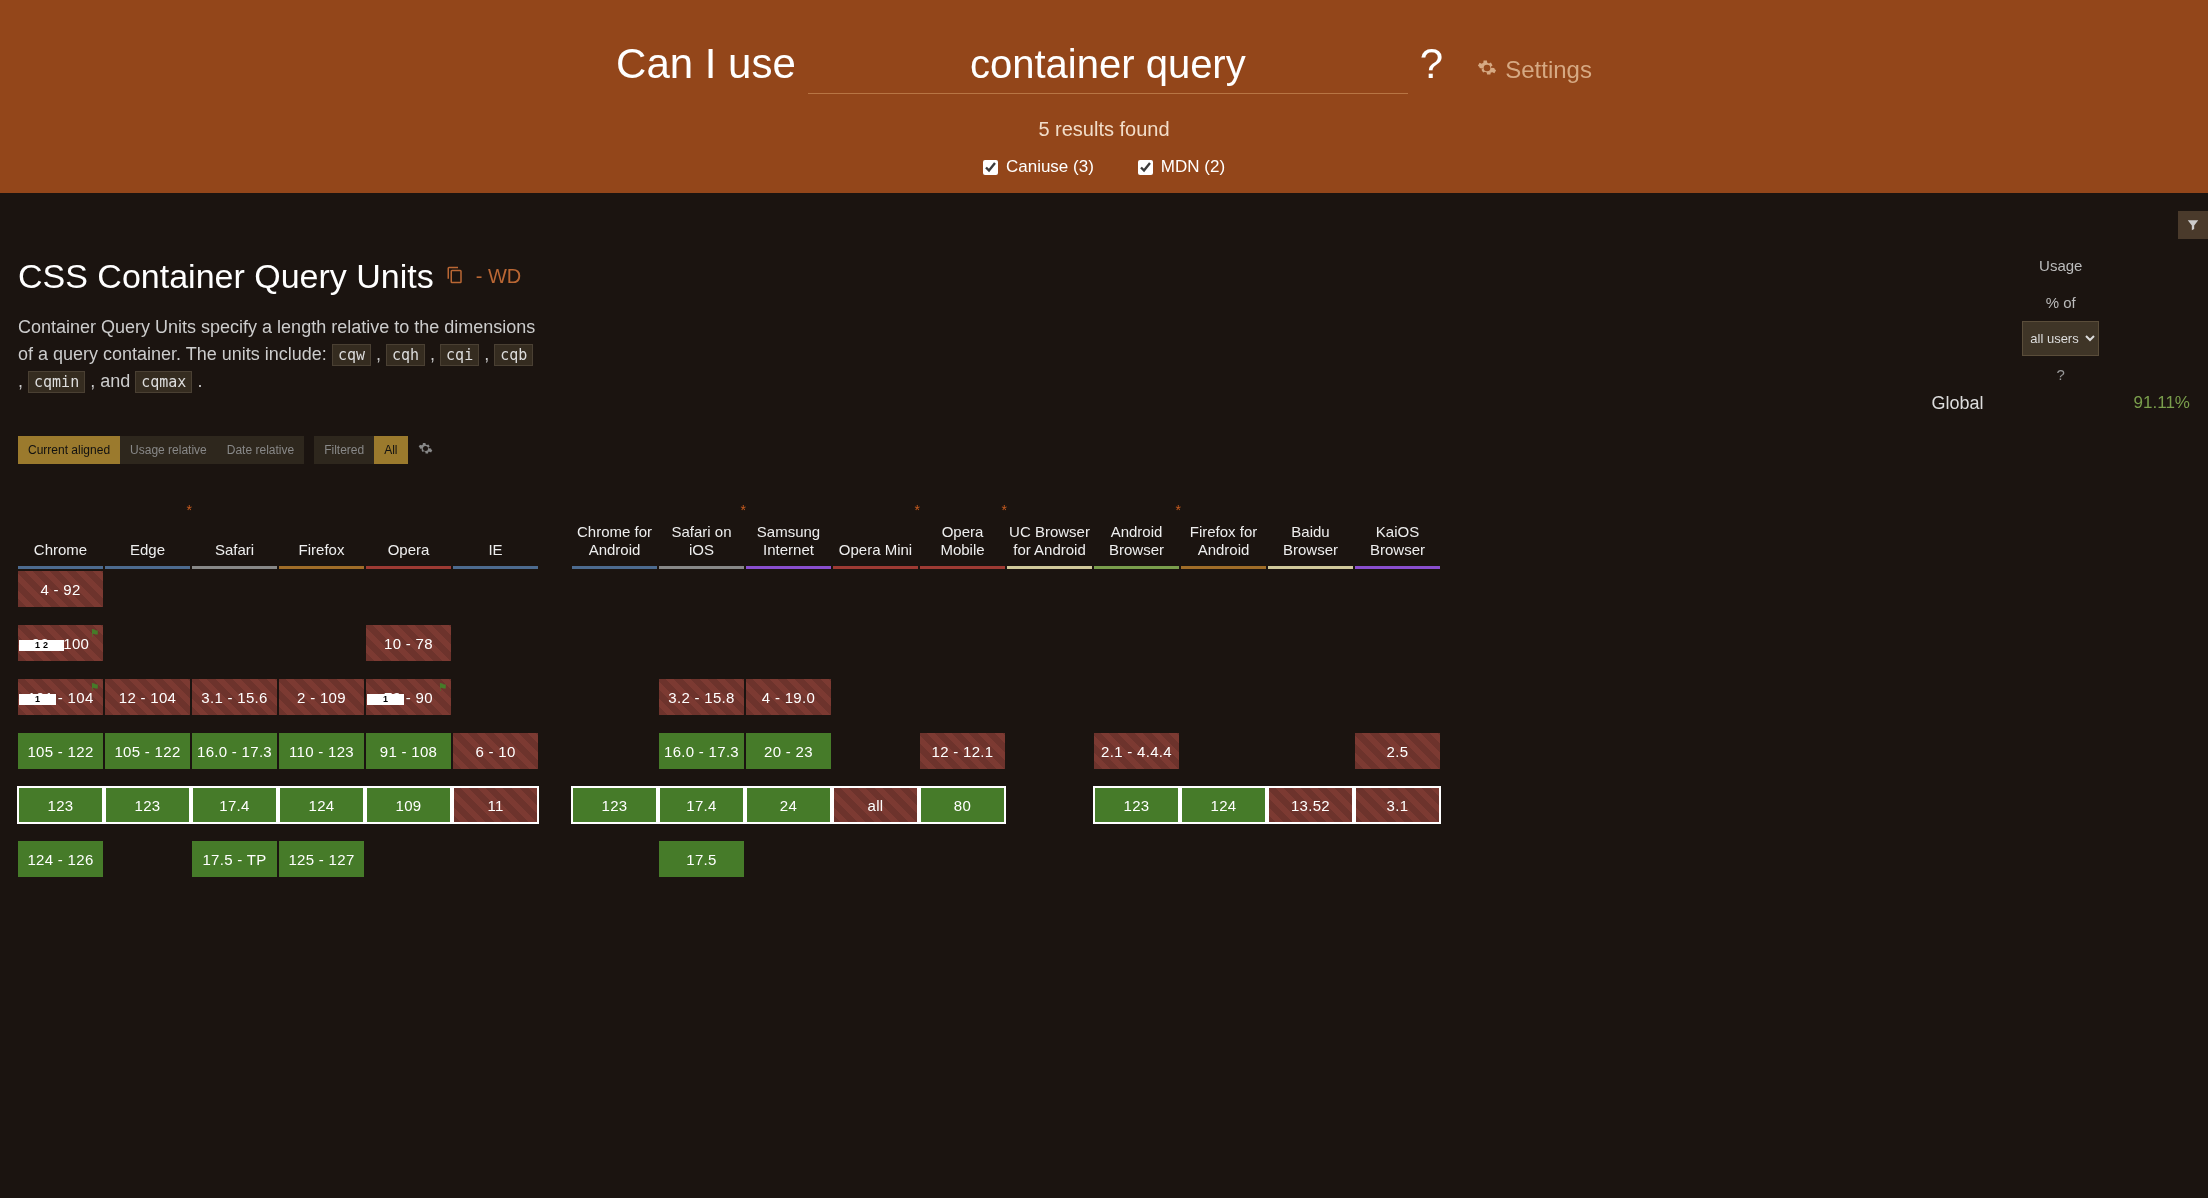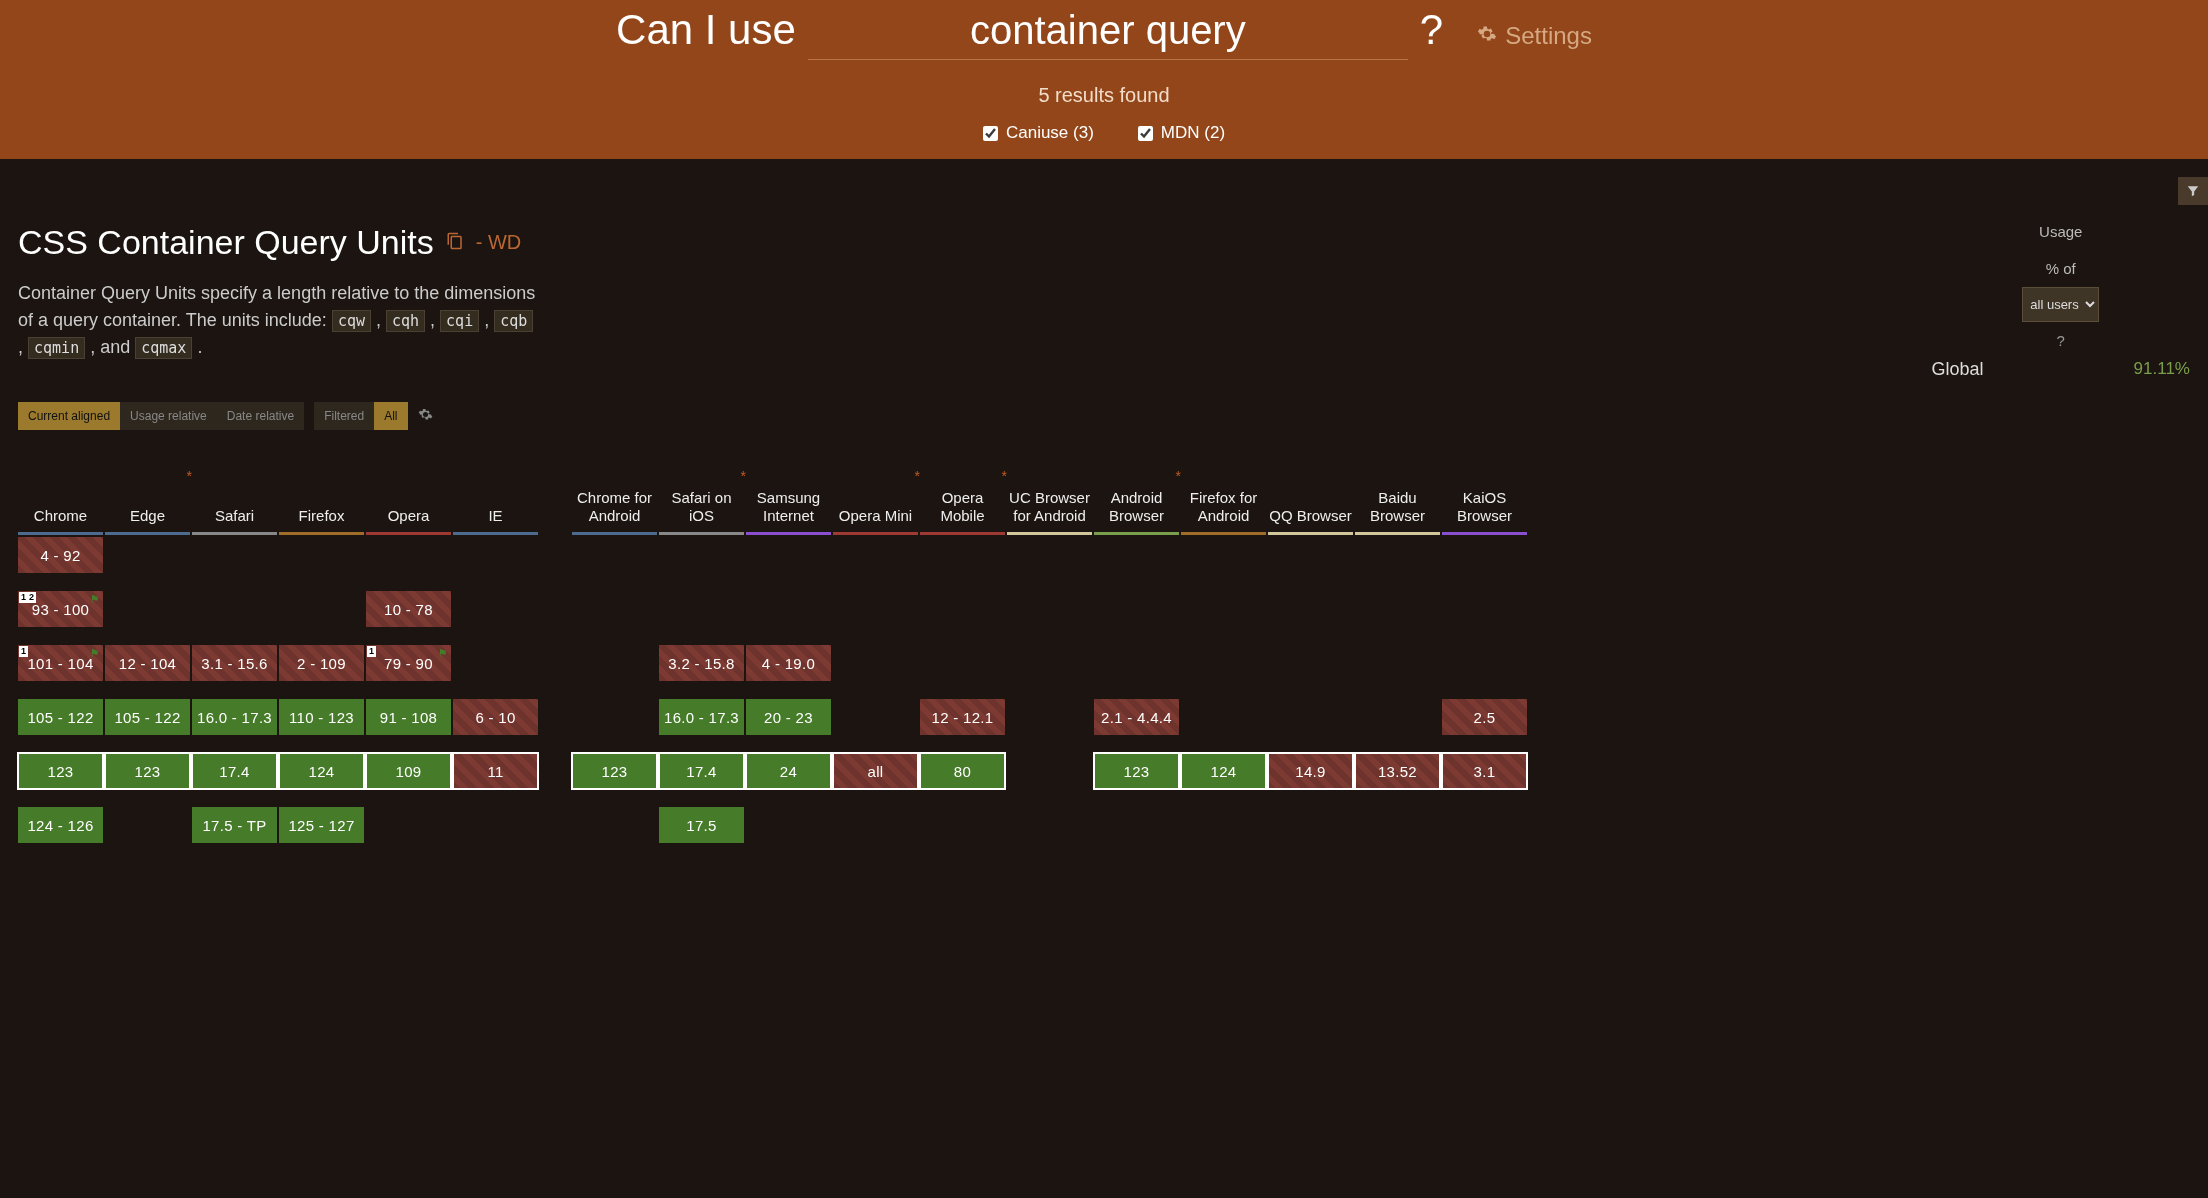--- a/index.html
+++ b/index.html
@@ -5,21 +5,21 @@
   * { box-sizing: border-box; margin: 0; padding: 0; }
   body {
     font-family: 'Helvetica Neue', Helvetica, Arial, sans-serif;
     background: #1b1410;
     color: #e0e0e0;
     font-size: 14px;
     overflow-x: hidden;
   }
   .header {
     background: #93461a;
-    padding: 6px 0 16px;
+    padding: 40px 0 16px;
     position: relative;
   }
   .search-row {
     display: flex;
     align-items: baseline;
     justify-content: center;
     gap: 12px;
   }
   .search-label {
     font-size: 42px;
@@ -196,23 +196,23 @@
     letter-spacing:0.3px;
   }
   .cell.empty { background: transparent; }
   .cell.no {
     background: #7c3a32;
     background-image: repeating-linear-gradient(45deg, rgba(0,0,0,0.12) 0 6px, transparent 6px 12px);
   }
   .cell.yes { background:#467b29; }
   .cell.current { outline: 2px solid #fff; outline-offset:-1px; z-index:1; }
   .note {
-    position:absolute; top:1px; left:1px;
+    position:absolute; top:15px; left:1px;
     font-size:9px; background:#fff; color:#000;
-    padding:0 2px; line-height:1.2; font-weight:bold;
+    padding:0 16px; line-height:1.2; font-weight:bold;
   }
   .flag {
     position:absolute; top:2px; right:3px;
     color:#467b29; font-size:11px;
   }
 </style>
 </head>
 <body>
 
 <div class="header">
@@ -535,34 +535,20 @@
             <div class="cell empty"></div>
             <div class="cell empty"></div>
             <div class="cell empty"></div>
             <div class="cell yes current">
               <span>124</span>
             </div>
             <div class="cell empty"></div>
           </div>
         </div>
         <div class="browser-col">
-          <div class="browser-name">QQ Browser</div>
-          <div class="browser-underline u-qq"></div>
-          <div class="version-stack">
-            <div class="cell empty"></div>
-            <div class="cell empty"></div>
-            <div class="cell empty"></div>
-            <div class="cell empty"></div>
-            <div class="cell no current">
-              <span>14.9</span>
-            </div>
-            <div class="cell empty"></div>
-          </div>
-        </div>
-        <div class="browser-col">
           <div class="browser-name">Baidu Browser</div>
           <div class="browser-underline u-baidu"></div>
           <div class="version-stack">
             <div class="cell empty"></div>
             <div class="cell empty"></div>
             <div class="cell empty"></div>
             <div class="cell empty"></div>
             <div class="cell no current">
               <span>13.52</span>
             </div>

